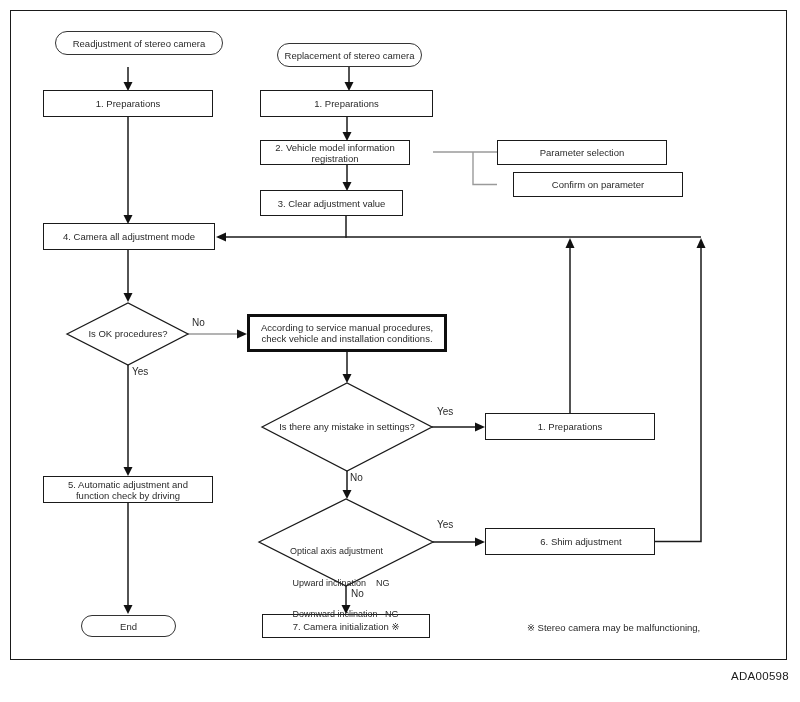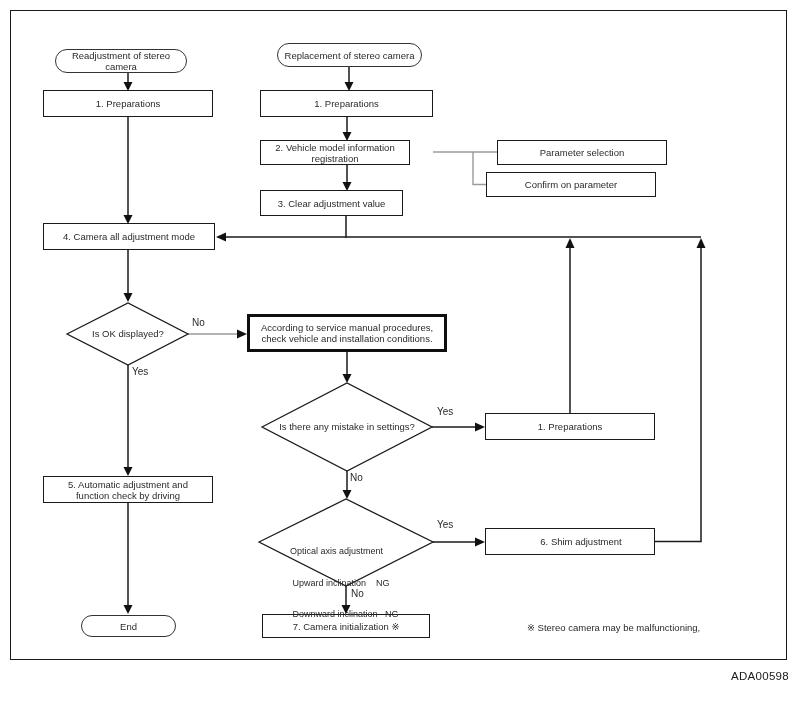--- a/index.html
+++ b/index.html
@@ -90,40 +90,40 @@
       <polygon points="247,334 237,329.5 237,338.5"></polygon>
     </g>
 
     <g stroke="#1a1a1a" stroke-width="1.3" fill="#ffffff">
       <polygon points="67,334 128,303 188,334 128,365"></polygon>
       <polygon points="262,427 347,383 432,427 347,471"></polygon>
       <polygon points="259,542 346,499 433,542 346,586"></polygon>
     </g>
   </svg>
 
-  <div class="node oval" style="left:55px;top:49px;width:132px;height:24px;">Readjustment of stereo camera</div>
+  <div class="node oval" style="left:55px;top:31px;width:168px;height:24px;text-align:right;">Readjustment of stereo camera</div>
   <div class="node oval" style="left:277px;top:43px;width:145px;height:24px;">Replacement of stereo camera</div>
   <div class="node oval" style="left:81px;top:615px;width:95px;height:22px;">End</div>
 
   <div class="node" style="left:43px;top:90px;width:170px;height:27px;">1. Preparations</div>
   <div class="node" style="left:260px;top:90px;width:173px;height:27px;">1. Preparations</div>
   <div class="node" style="left:260px;top:140px;width:150px;height:25px;">2. Vehicle model information registration</div>
   <div class="node" style="left:497px;top:140px;width:170px;height:25px;">Parameter selection</div>
-  <div class="node" style="left:486px;top:172px;width:170px;height:25px;">Confirm on parameter</div>
+  <div class="node" style="left:513px;top:172px;width:170px;height:25px;">Confirm on parameter</div>
   <div class="node" style="left:260px;top:190px;width:143px;height:26px;">3. Clear adjustment value</div>
   <div class="node" style="left:43px;top:223px;width:172px;height:27px;">4. Camera all adjustment mode</div>
   <div class="node thick" style="left:247px;top:314px;width:200px;height:38px;">According to service manual procedures,
 check vehicle and installation conditions.</div>
   <div class="node" style="left:485px;top:413px;width:170px;height:27px;">1. Preparations</div>
   <div class="node" style="left:485px;top:528px;width:170px;height:27px;padding-left:22px;">6. Shim adjustment</div>
   <div class="node multiline" style="left:43px;top:476px;width:170px;height:27px;">5. Automatic adjustment and
 function check by driving</div>
   <div class="node" style="left:262px;top:614px;width:168px;height:24px;">7. Camera initialization ※</div>
 
-  <div class="dlabel" style="left:67px;top:328px;width:122px;">Is OK displayed?</div>
+  <div class="dlabel" style="left:67px;top:328px;width:122px;">Is OK procedures?</div>
   <div class="dlabel" style="left:262px;top:421px;width:170px;">Is there any mistake in settings?</div>
   <div class="dlabel d3text" style="left:290px;top:525px;">
     <div>Optical axis adjustment</div>
     <div> Upward inclination    NG</div>
     <div> Downward inclination   NG</div>
   </div>
 
   <div class="edge-label" style="left:192px;top:317px;">No</div>
   <div class="edge-label" style="left:132px;top:366px;">Yes</div>
   <div class="edge-label" style="left:437px;top:406px;">Yes</div>

